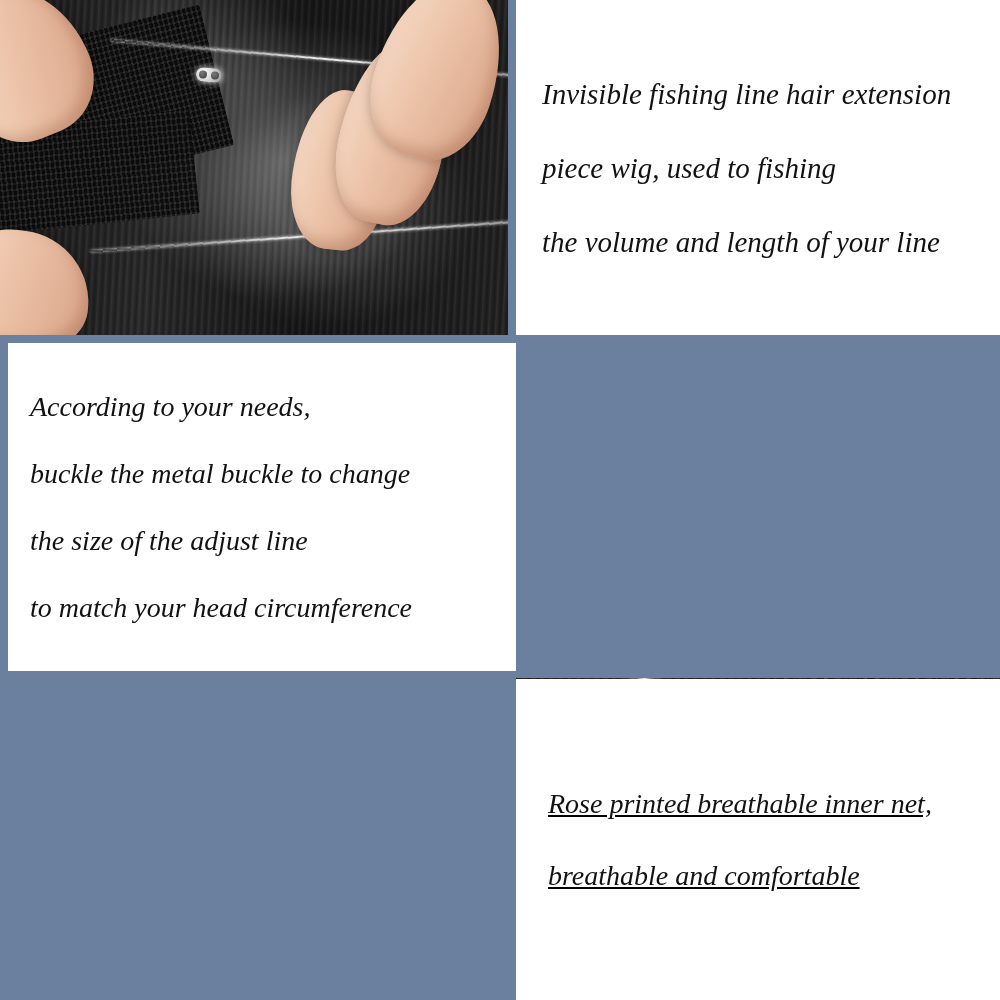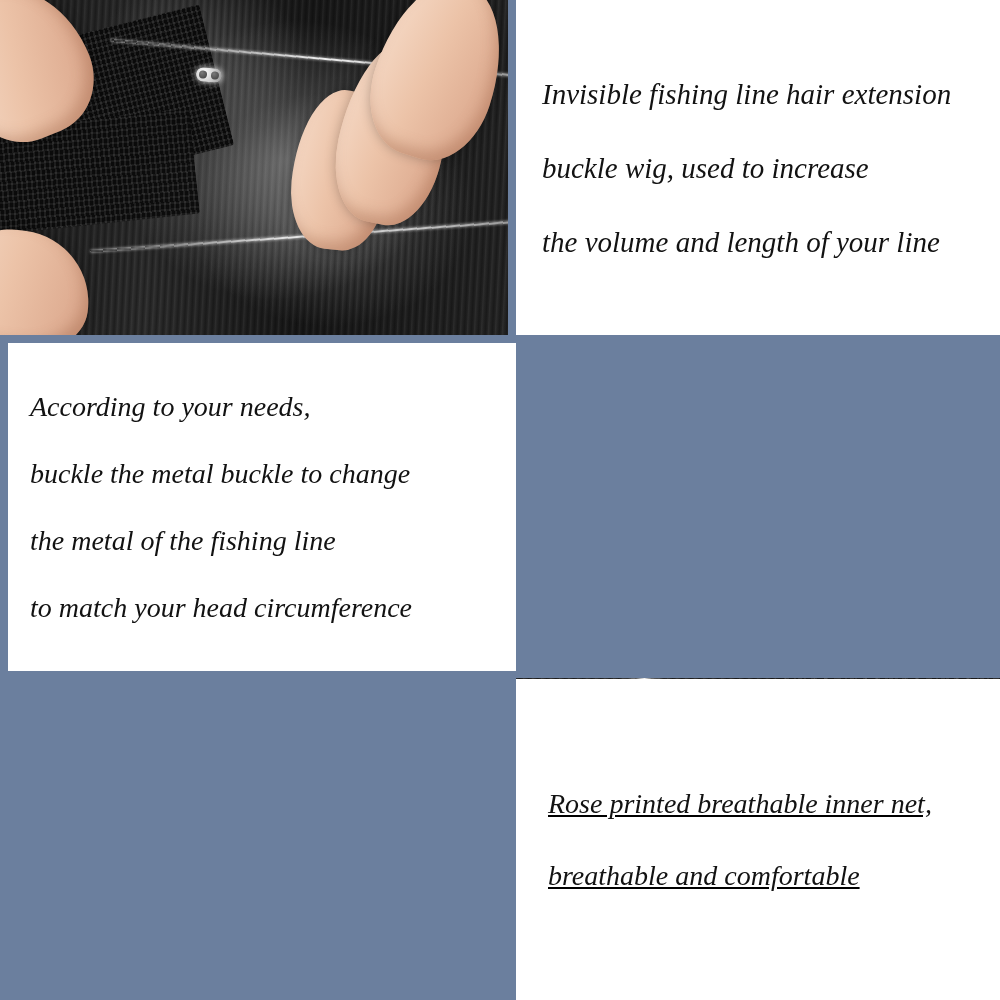--- a/index.html
+++ b/index.html
@@ -201,28 +201,28 @@
     <div class="metal-buckle" id="buckle-1"></div>
     <div class="finger" id="finger-l1"></div>
     <div class="finger" id="finger-l2"></div>
     <div class="finger" id="finger-r3"></div>
     <div class="finger" id="finger-r2"></div>
     <div class="finger" id="finger-r1"></div>
   </div>
 
   <div class="cell text-panel" id="panel-text-1" style="left:516px; top:0px; width:484px; height:335px;">
     <div class="line">Invisible fishing line hair extension</div>
-    <div class="line">buckle wig, used to increase</div>
+    <div class="line">piece wig, used to fishing</div>
     <div class="line">the volume and length of your line</div>
   </div>
 
   <div class="cell text-panel" id="panel-text-2" style="left:8px; top:343px; width:508px; height:328px;">
     <div class="line">According to your needs,</div>
     <div class="line">buckle the metal buckle to change</div>
-    <div class="line">the metal of the fishing line</div>
+    <div class="line">the size of the adjust line</div>
     <div class="line">to match your head circumference</div>
   </div>
 
   <div class="cell photo" id="photo-2" style="left:516px; top:343px; width:484px; height:328px;">
     <div class="hairstrands v2"></div>
     <div class="net-top"></div>
     <div class="line-big" id="line-big-left"></div>
     <div class="line-big" id="line-big-right"></div>
     <div class="buckle-big"></div>
     <div class="stray-hair" style="left:300px; top:300px; width:190px; transform:rotate(12deg);"></div>

